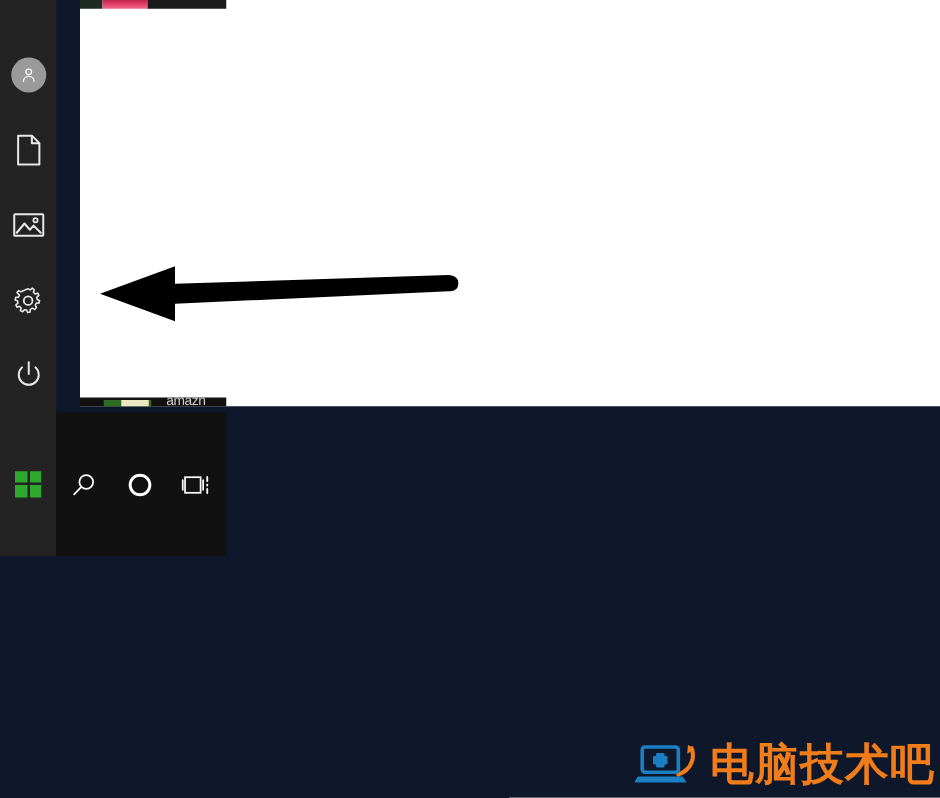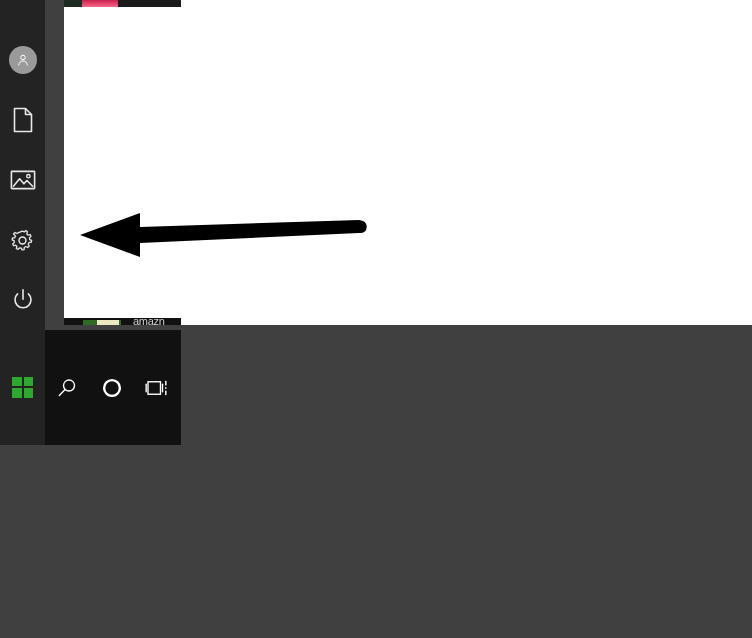--- a/index.html
+++ b/index.html
@@ -14,21 +14,21 @@
     overflow: hidden;
     font-family: "Liberation Sans", sans-serif;
   }
 
   
   #root {
     position: absolute;
     left: 0; top: 0;
     width: 752px;
     height: 638px;
-    background: #404040;
+    background: #0f172a;
   }
 
   
   .startmenu-panel {
     position: absolute;
     left: 64px;
     top: 0;
     width: 688px;
     height: 325px;
     background: #ffffff;
@@ -294,14 +294,25 @@
         <i></i>
         <i></i>
         <i></i>
     </div>
   </div>
 
   <svg class="annot-arrow" viewBox="0 0 292 58">
     <path d="M2 30 L62 8 L62 22 L281 15 Q289 15.6 288.7 22 Q288.4 28.4 281 28 L62 38 L62 52 Z" fill="#000000"></path>
   </svg>
 
+  <div class="watermark">
+    <svg width="54" height="40" viewBox="0 0 54 40">
+      <path d="M47 6 C50 14 47 24 36 28" fill="none" stroke="#f07c1a" stroke-width="3.4" stroke-linecap="round"></path>
+      <path d="M44 3.2 L49.6 7.2 L43.4 10.6 Z" fill="#f07c1a"></path>
+      <rect x="6" y="5" width="30" height="21" rx="2.4" fill="none" stroke="#1b7fc4" stroke-width="3"></rect>
+      <path d="M2.5 29.5 h37 l3.5 5 h-44 z" fill="#1b7fc4"></path>
+      <rect x="17.5" y="10" width="7" height="12" rx="1" fill="#1b7fc4"></rect>
+      <rect x="15" y="12.5" width="12" height="7" rx="1" fill="#1b7fc4"></rect>
+    </svg>
+    <div class="wm-text">电脑技术吧</div>
+  </div>
 
 </div>
 
 </body></html>

